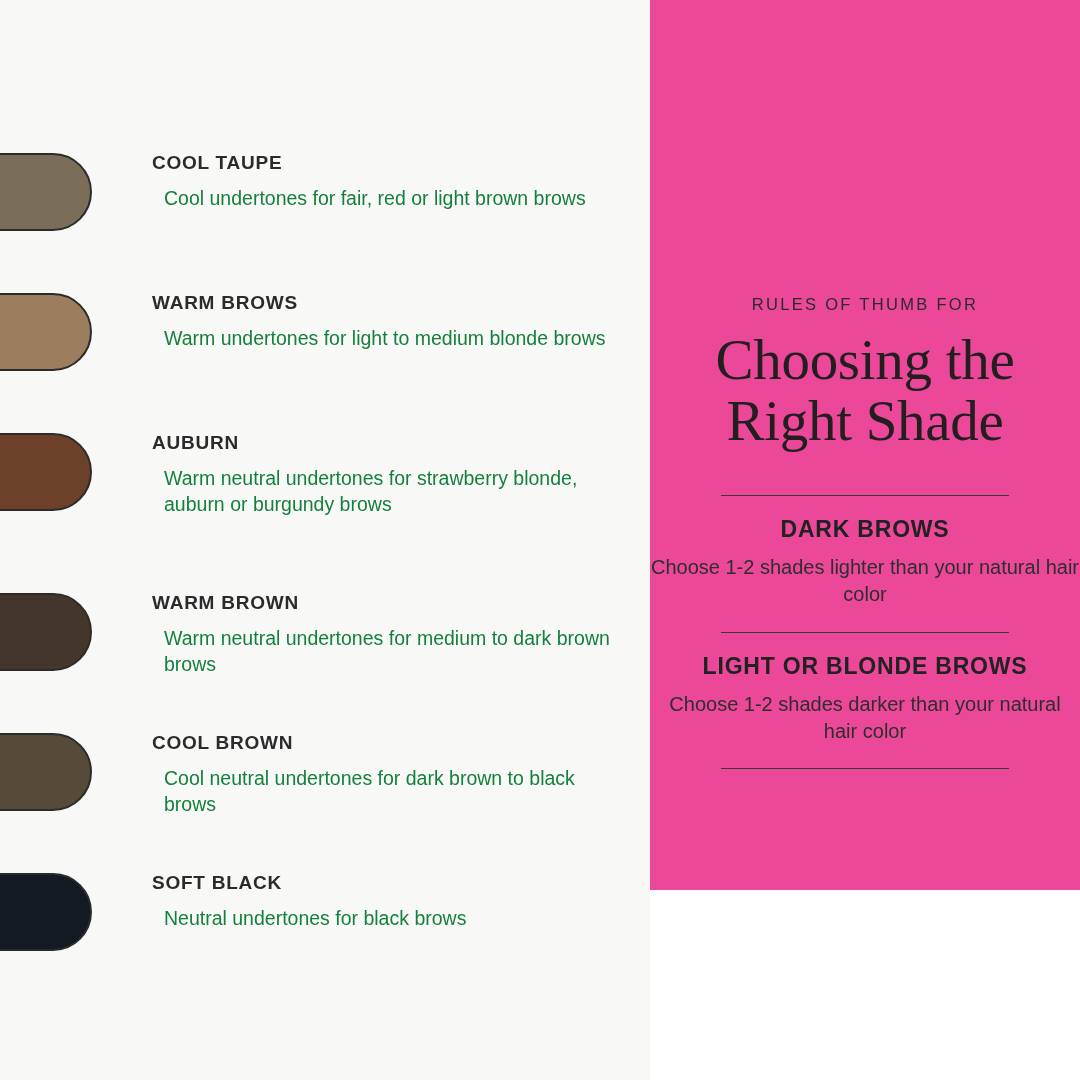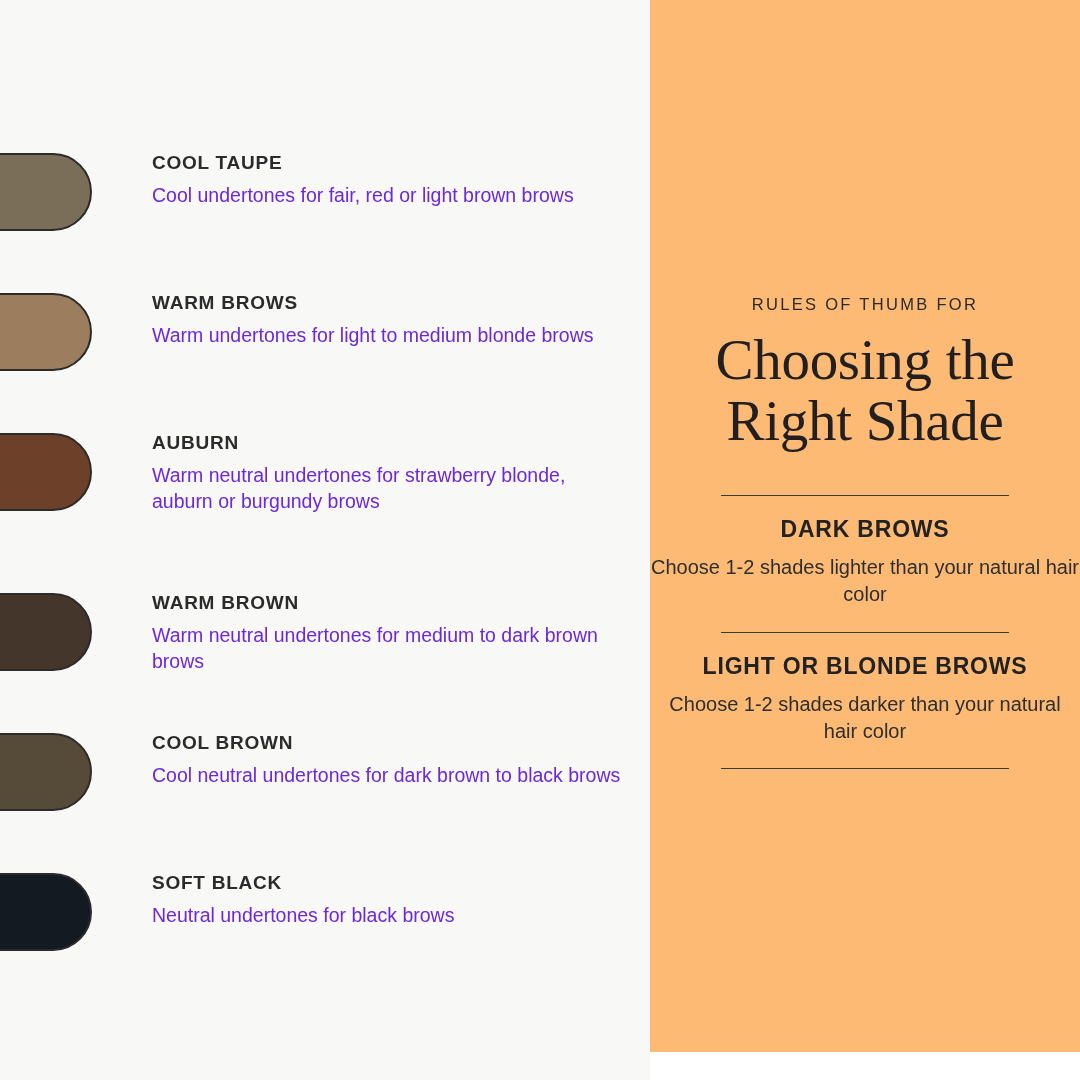--- a/index.html
+++ b/index.html
@@ -68,31 +68,31 @@
     font-weight: 700;
     letter-spacing: 0.04em;
     color: #2b2b2b;
     line-height: 1.1;
     margin: 0 0 9px 0;
   }
 
   .swatch-desc {
     font-size: 19.5px;
     font-weight: 400;
-    color: #6d28d9;
+    color: #15803d;
     line-height: 1.32;
-    margin: 0;
+    margin: 12px;
   }
 
   
   .right-panel {
     position: relative;
     width: 430px;
-    height: 1052px;
-    background: #fdba74;
+    height: 890px;
+    background: #ec4899;
     flex: 0 0 430px;
   }
 
   .rules-block {
     position: absolute;
     left: 0;
     top: 295px;
     width: 430px;
     text-align: center;
   }

